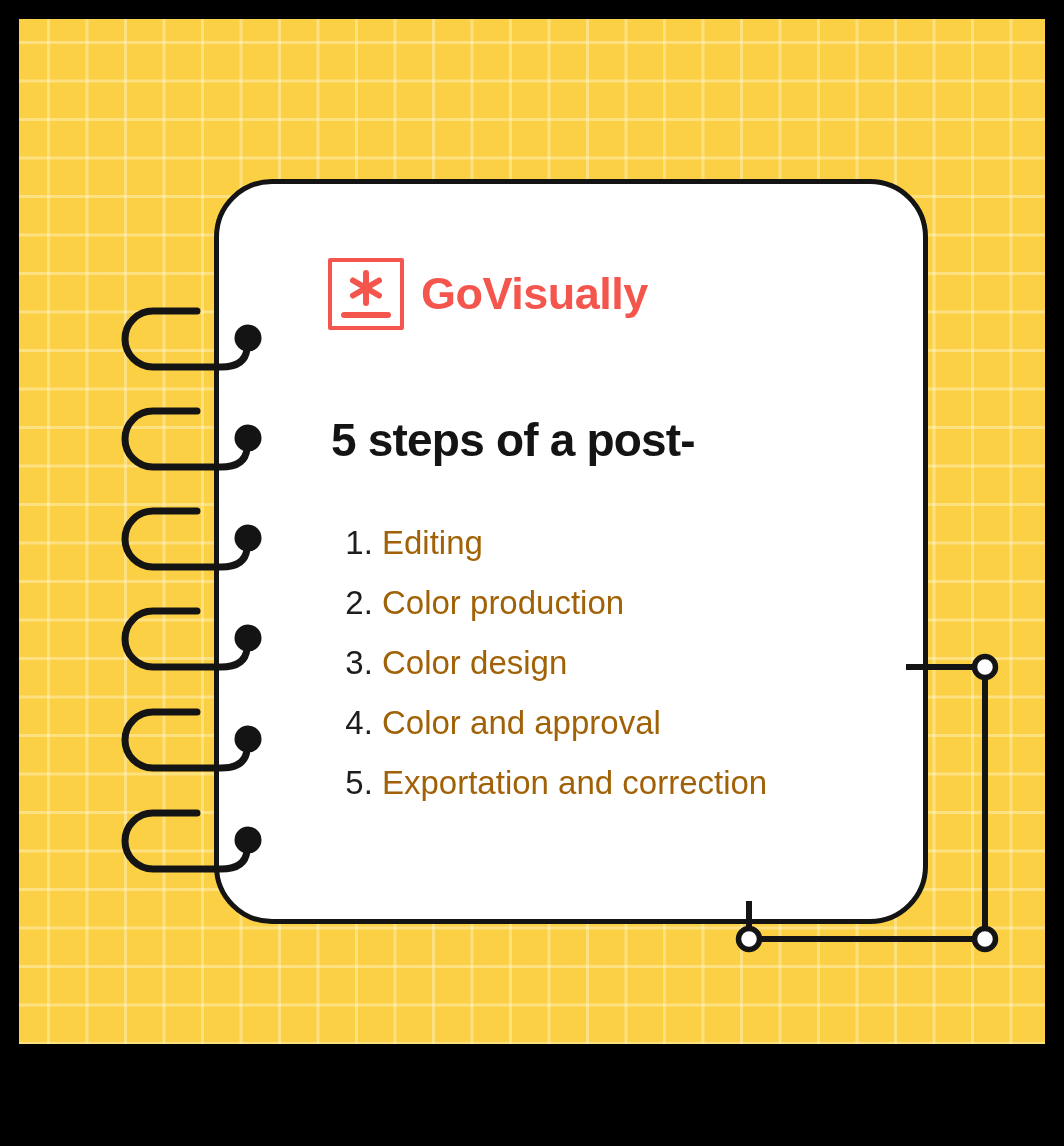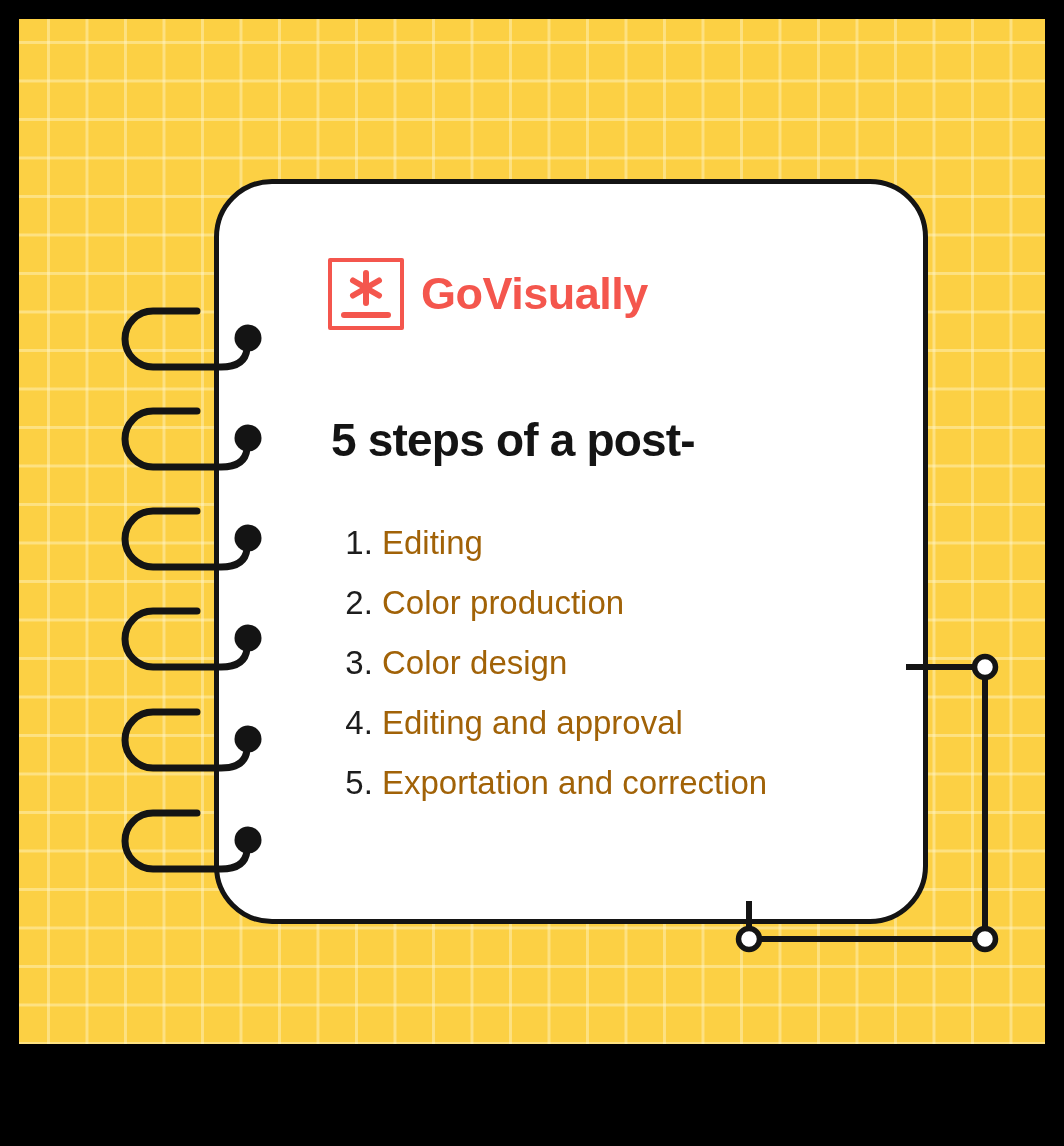--- a/index.html
+++ b/index.html
@@ -119,21 +119,21 @@
       </div>
 
       <div class="title">
         <div>5 steps of a post-</div>
       </div>
 
       <ol class="steps">
         <li>Editing</li>
         <li>Color production</li>
         <li>Color design</li>
-        <li>Editing and approval</li>
+        <li>Color and approval</li>
         <li>Exportation and correction</li>
       </ol>
 
     </div>
   </div>
 
   <svg class="deco" viewBox="0 0 1064 1146">
 
     <g fill="none" stroke="#141414" stroke-width="7" stroke-linecap="round">
       <path d="M 197 311 H 153 A 28 28 0 0 0 153 367 H 221 Q 245 367 247 349"></path>

